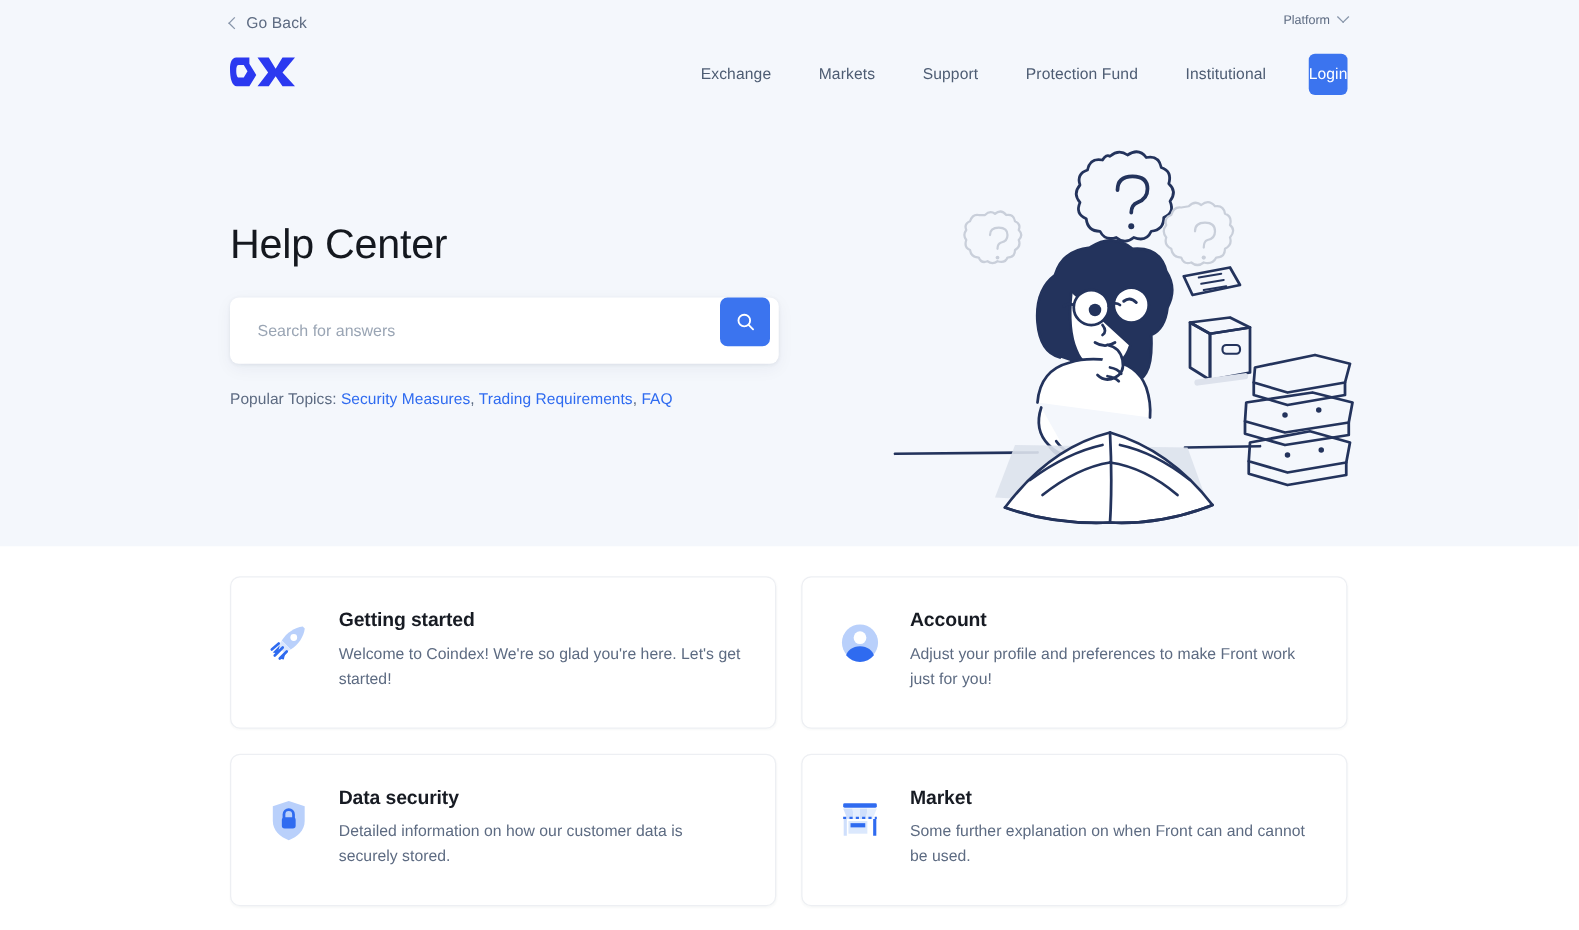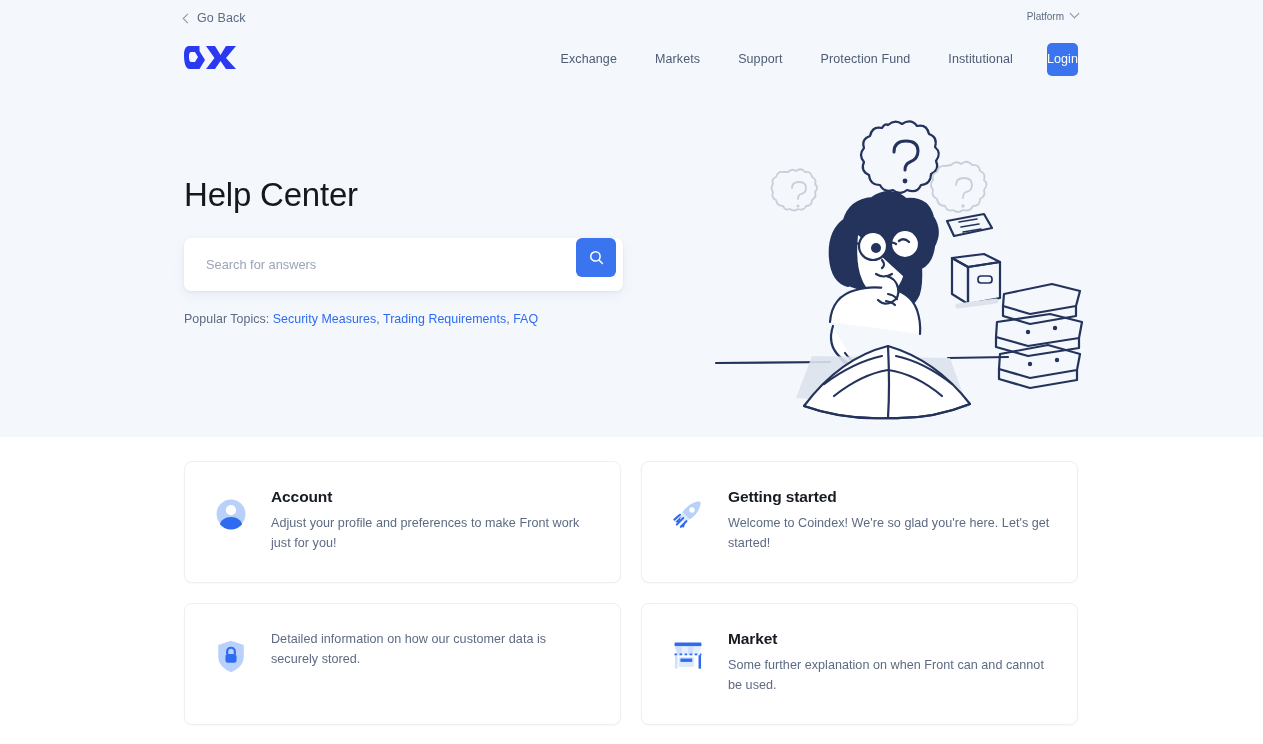--- a/index.html
+++ b/index.html
@@ -399,34 +399,20 @@
           <circle cx="328" cy="224" r="2.2" fill="#23335c" stroke="none"></circle>
           <circle cx="355" cy="220" r="2.2" fill="#23335c" stroke="none"></circle>
           <circle cx="330" cy="256" r="2.2" fill="#23335c" stroke="none"></circle>
           <circle cx="357" cy="252" r="2.2" fill="#23335c" stroke="none"></circle>
         </g>
       </g>
     </svg>
   </div>
 
   <div class="cards">
-
-    <div class="card">
-      <div class="card-icon">
-        <svg width="34" height="34" viewBox="0 0 40 40">
-          <circle cx="20" cy="20" r="17" fill="#b9d0fb"></circle>
-          <circle cx="20" cy="15.5" r="6" fill="#ffffff"></circle>
-          <path d="M20 23.5 c-7 0-12 4.2-13.1 8.6 A17 17 0 0 0 33.1 32.1 C32 27.7 27 23.5 20 23.5 Z" fill="#2f6bf0"></path>
-        </svg>
-      </div>
-      <div class="card-body">
-        <div class="card-title">Account</div>
-        <div class="card-desc">Adjust your profile and preferences to make Front work just for you!</div>
-      </div>
-    </div>
 
     <div class="card">
       <div class="card-icon">
         <svg width="32" height="32" viewBox="0 0 40 40">
           <path d="M34 4 C26 5 18 10 13 18 L22 27 C30 22 35 14 36 6 Z" fill="#b9d0fb"></path>
           <path d="M13 18 L22 27 L16 31 L9 24 Z" fill="#dbe7fd"></path>
           <circle cx="25" cy="15" r="3.4" fill="#ffffff"></circle>
           <path d="M11 23 L4 30 L9 31 Z" fill="#2f6bf0"></path>
           <path d="M17 29 L10 36 L15 37 Z" fill="#2f6bf0"></path>
           <path d="M14 25 L6 33" stroke="#2f6bf0" stroke-width="2.6" stroke-linecap="round"></path>
@@ -435,27 +421,42 @@
         </svg>
       </div>
       <div class="card-body">
         <div class="card-title">Getting started</div>
         <div class="card-desc">Welcome to Coindex! We're so glad you're here. Let's get started!</div>
       </div>
     </div>
 
     <div class="card">
       <div class="card-icon">
+        <svg width="34" height="34" viewBox="0 0 40 40">
+          <circle cx="20" cy="20" r="17" fill="#b9d0fb"></circle>
+          <circle cx="20" cy="15.5" r="6" fill="#ffffff"></circle>
+          <path d="M20 23.5 c-7 0-12 4.2-13.1 8.6 A17 17 0 0 0 33.1 32.1 C32 27.7 27 23.5 20 23.5 Z" fill="#2f6bf0"></path>
+        </svg>
+      </div>
+      <div class="card-body">
+        <div class="card-title">Account</div>
+        <div class="card-desc">Adjust your profile and preferences to make Front work just for you!</div>
+      </div>
+    </div>
+
+    <div class="card">
+      <div class="card-icon">
         <svg width="30" height="34" viewBox="0 0 34 40">
           <path d="M17 2 L32 7 v14 c0 9-7 15-15 18 C9 36 2 30 2 21 V7 Z" fill="#b9d0fb"></path>
           <path d="M12.5 18 v-3.2 a4.5 4.5 0 0 1 9 0 V18" stroke="#2f6bf0" stroke-width="2.6" fill="none"></path>
           <rect x="10.5" y="17.5" width="13" height="10.5" rx="2.6" fill="#2f6bf0"></rect>
         </svg>
       </div>
       <div class="card-body">
+        <div class="card-title">Data security</div>
         <div class="card-desc">Detailed information on how our customer data is securely stored.</div>
       </div>
     </div>
 
     <div class="card">
       <div class="card-icon">
         <svg width="34" height="32" viewBox="0 0 40 38">
           <rect x="4" y="3" width="32" height="4.4" rx="1.4" fill="#2f6bf0"></rect>
           <path d="M4 8 L8 18 L14 18 L13 8 Z" fill="#cfdffc"></path>
           <path d="M13 8 L14 18 L20 18 L20 8 Z" fill="#e4eefe"></path>

